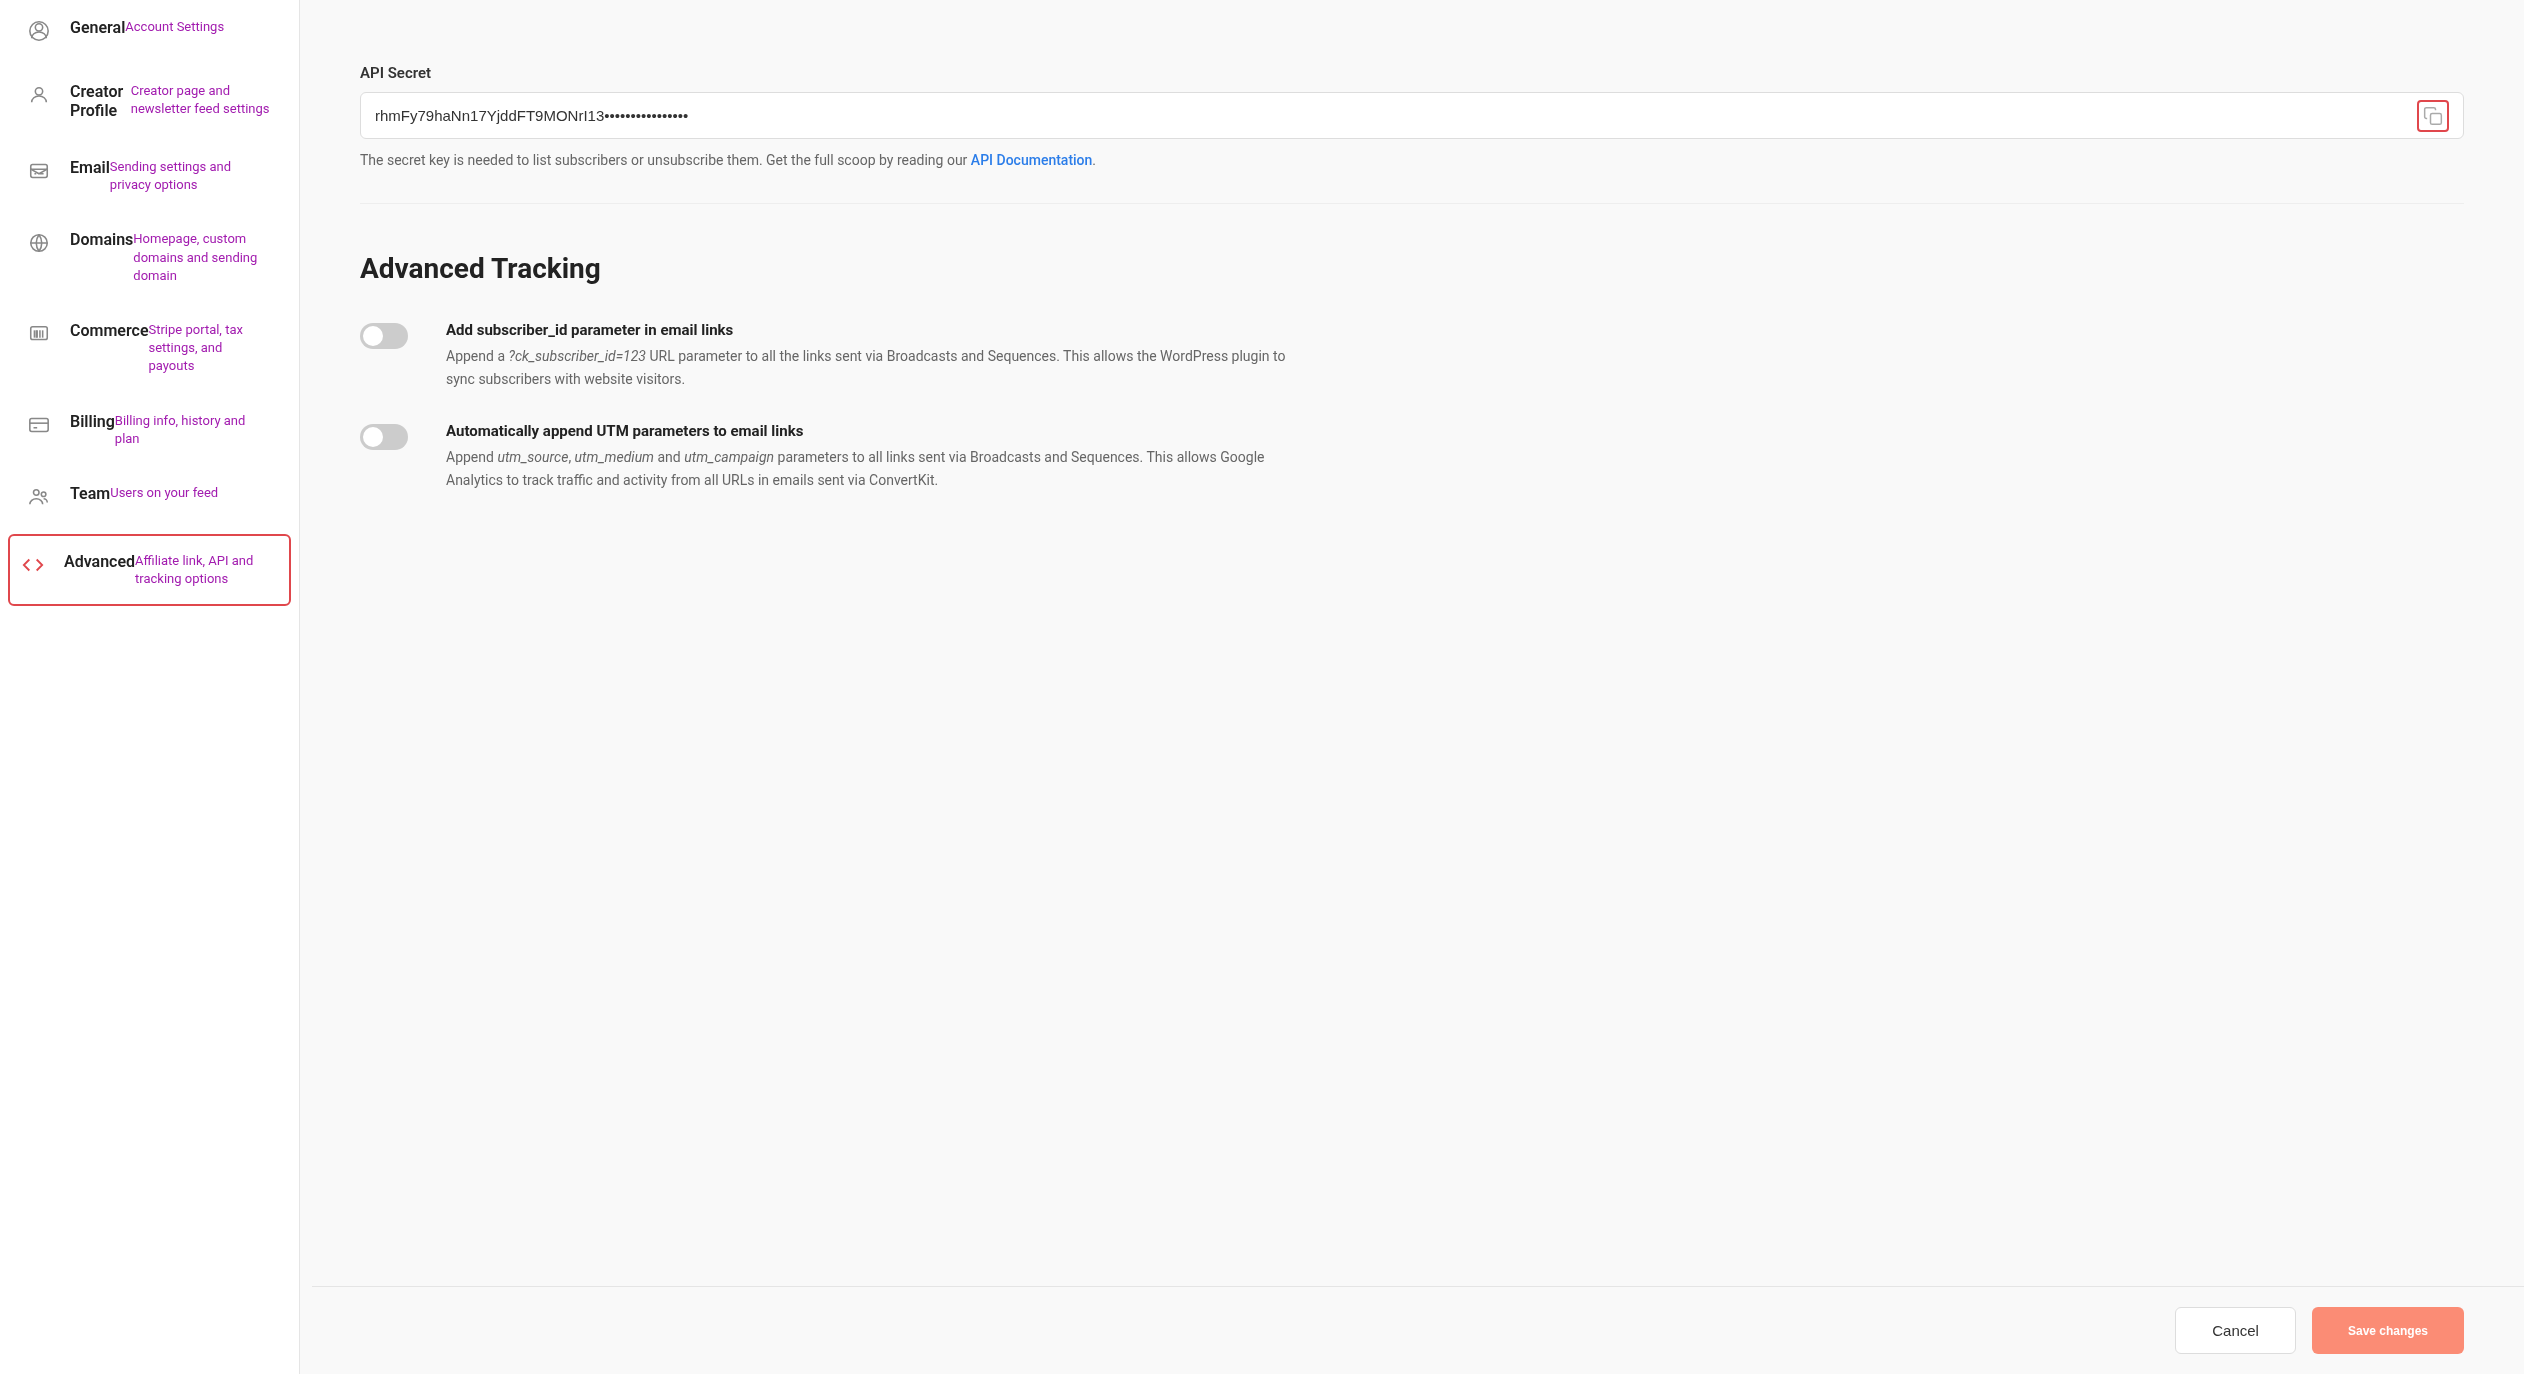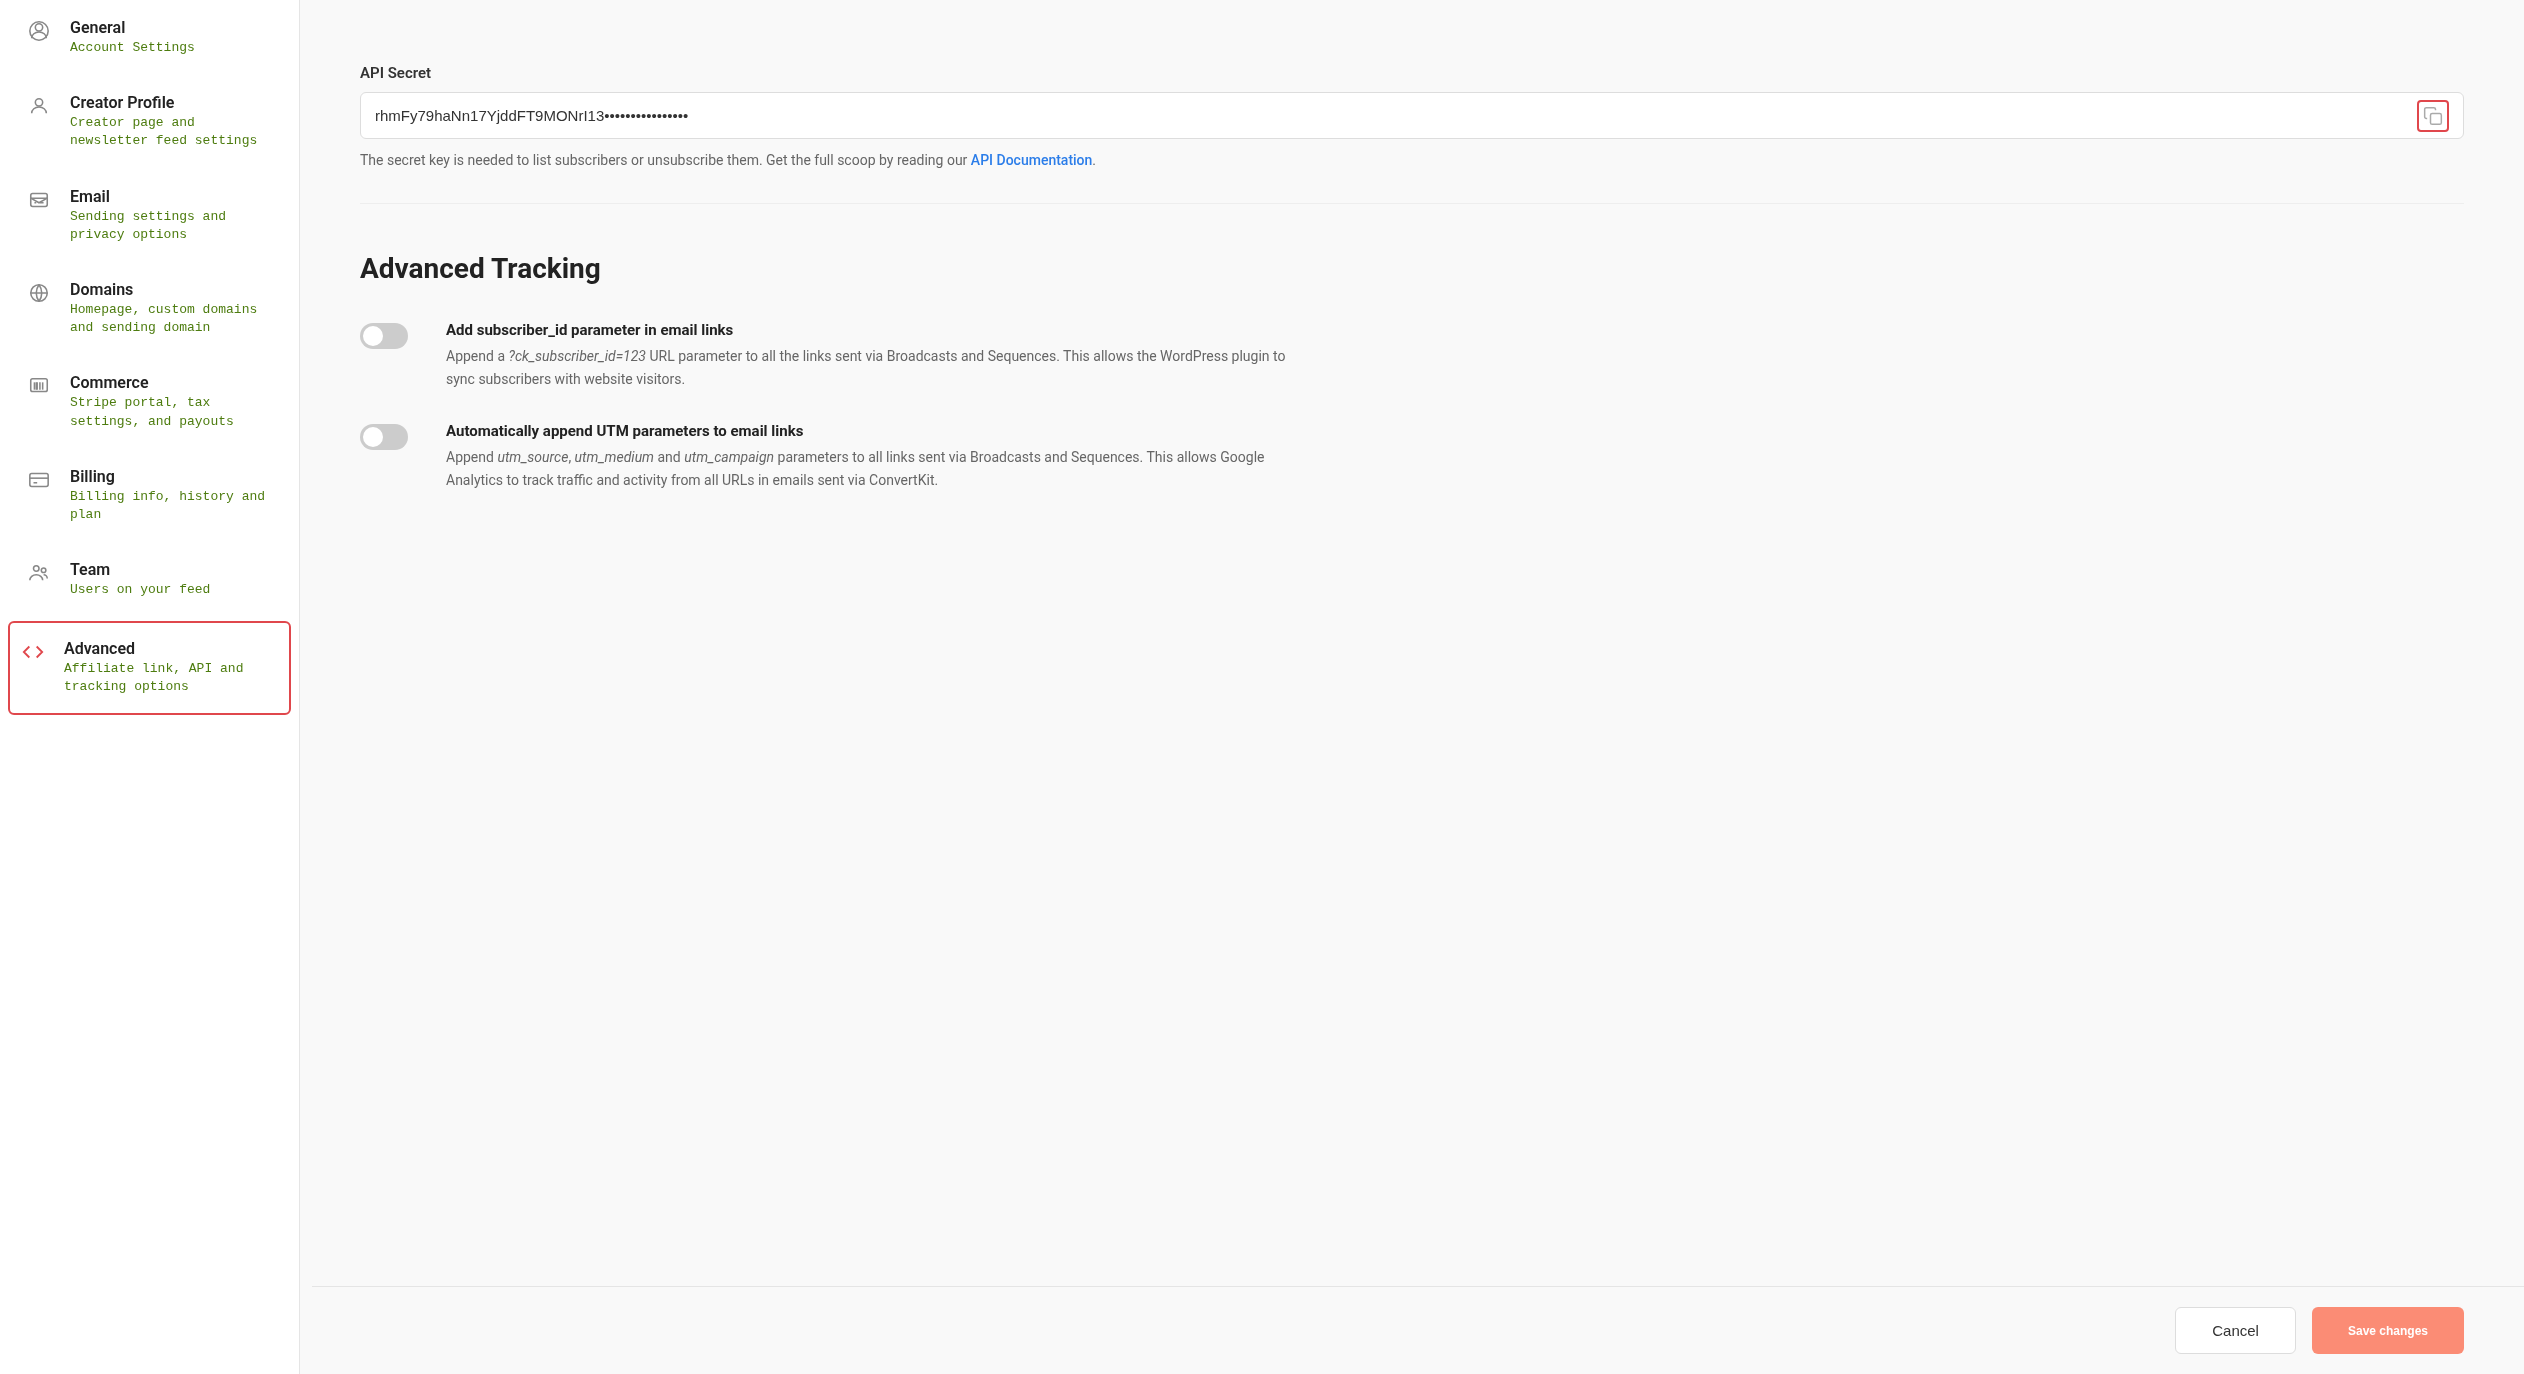--- a/index.html
+++ b/index.html
@@ -41,33 +41,32 @@
       margin-right: 14px;
       margin-top: 2px;
       color: #888;
     }
     .sidebar-icon svg {
       width: 22px;
       height: 22px;
     }
     .sidebar-text-group {
       display: flex;
-      flex-direction: column;
+      flex-direction: row;
     }
     .sidebar-label {
       font-weight: 600;
       font-size: 16px;
       color: #222;
       margin-bottom: 2px;
     }
     .sidebar-sublabel {
       font-size: 13px;
-      color: #4d7c0f;
+      color: #a21caf;
       line-height: 1.4;
-      font-family: Liberation Mono, monospace;
     }
     
     .main {
       flex: 1;
       padding: 40px 60px 120px 60px;
       background: #f9f9f9;
       position: relative;
     }
     .section-title {
       font-size: 28px;

